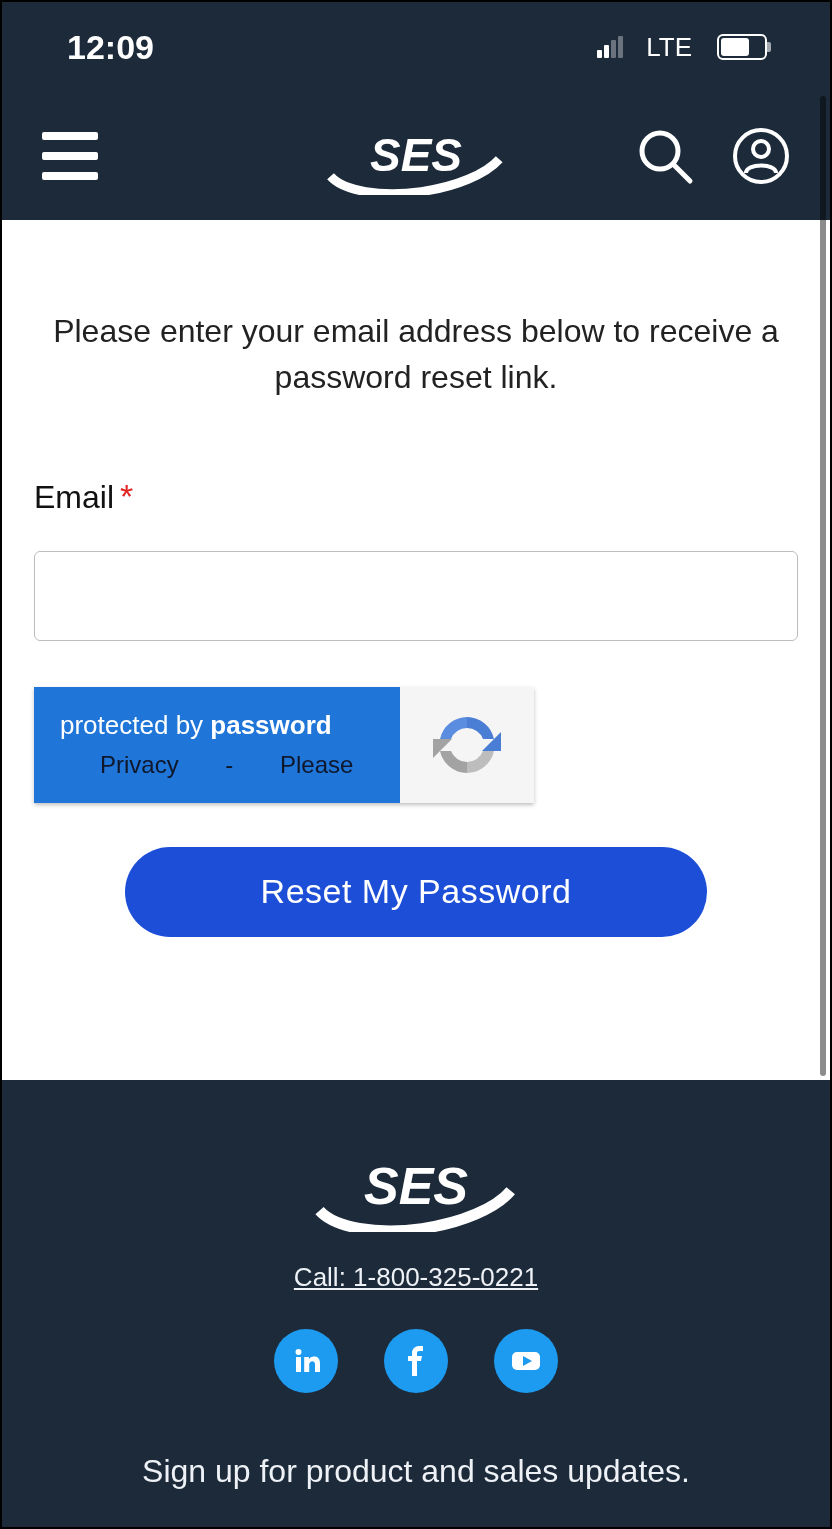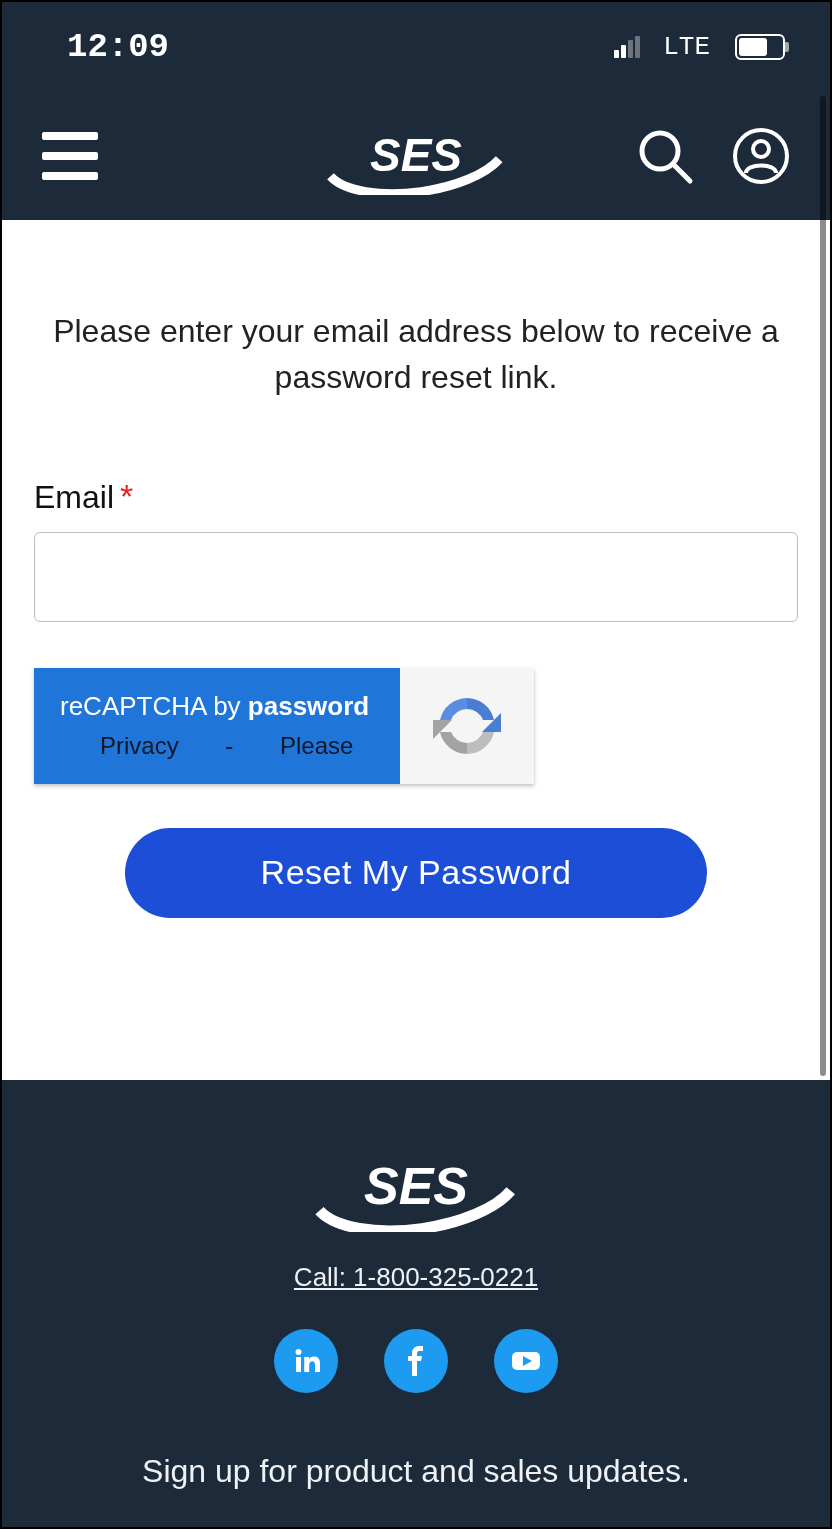--- a/index.html
+++ b/index.html
@@ -18,23 +18,22 @@
       background: #1c2a3a;
       position: relative;
       overflow: hidden;
     }
     
     .status-bar {
       height: 90px;
       display: flex;
       align-items: center;
       justify-content: space-between;
-      padding: 0 45px 0 65px;
+      padding: 0 63px 0 65px;
       color: #fff;
-      font-family: Liberation Mono, monospace;
     }
     .status-time {
       font-size: 34px;
       font-weight: 600;
     }
     .status-right {
       display: flex;
       align-items: center;
       gap: 21px;
     }
@@ -121,21 +120,21 @@
       font-size: 32px;
       color: #222;
       line-height: 1.45;
       padding: 0 12px;
       margin-bottom: 76px;
     }
     .field-label {
       font-size: 32px;
       color: #111;
       font-weight: 500;
-      margin-bottom: 16px;
+      margin-bottom: 35px;
     }
     .required { color: #e02424; margin-left: 6px; font-size: 34px;}
     .email-input {
       width: 100%;
       height: 90px;
       border: 1px solid #bdbdbd;
       border-radius: 6px;
       font-size: 30px;
       padding: 0 20px;
       background: #fff;
@@ -285,21 +284,21 @@
     <p class="instruction">Please enter your email address below to receive a password reset link.</p>
 
     <div class="field-label">
       <span>Email</span><span class="required">*</span>
     </div>
     <input type="email" class="email-input" value="" style="">
 
     <div class="recaptcha">
       <div class="recaptcha-left">
         <div class="recaptcha-title">
-          <span>reCAPTCHA by </span><strong>password</strong>
+          <span>protected by </span><strong>password</strong>
         </div>
         <div class="recaptcha-links">
           <span>Privacy</span><span> - </span><span>Please</span>
         </div>
       </div>
       <div class="recaptcha-right">
         <svg width="72" height="72" viewBox="0 0 72 72">
           <path d="M36 8 A28 28 0 0 1 63 30 L52 30 A17 17 0 0 0 36 19 Z" fill="#4a7dd4"></path>
           <path d="M63 30 L70 23 L70 42 L51 42 Z" fill="#4a7dd4"></path>
           <path d="M36 8 A28 28 0 0 0 9 30 L20 30 A17 17 0 0 1 36 19 Z" fill="#5a8de0"></path>

